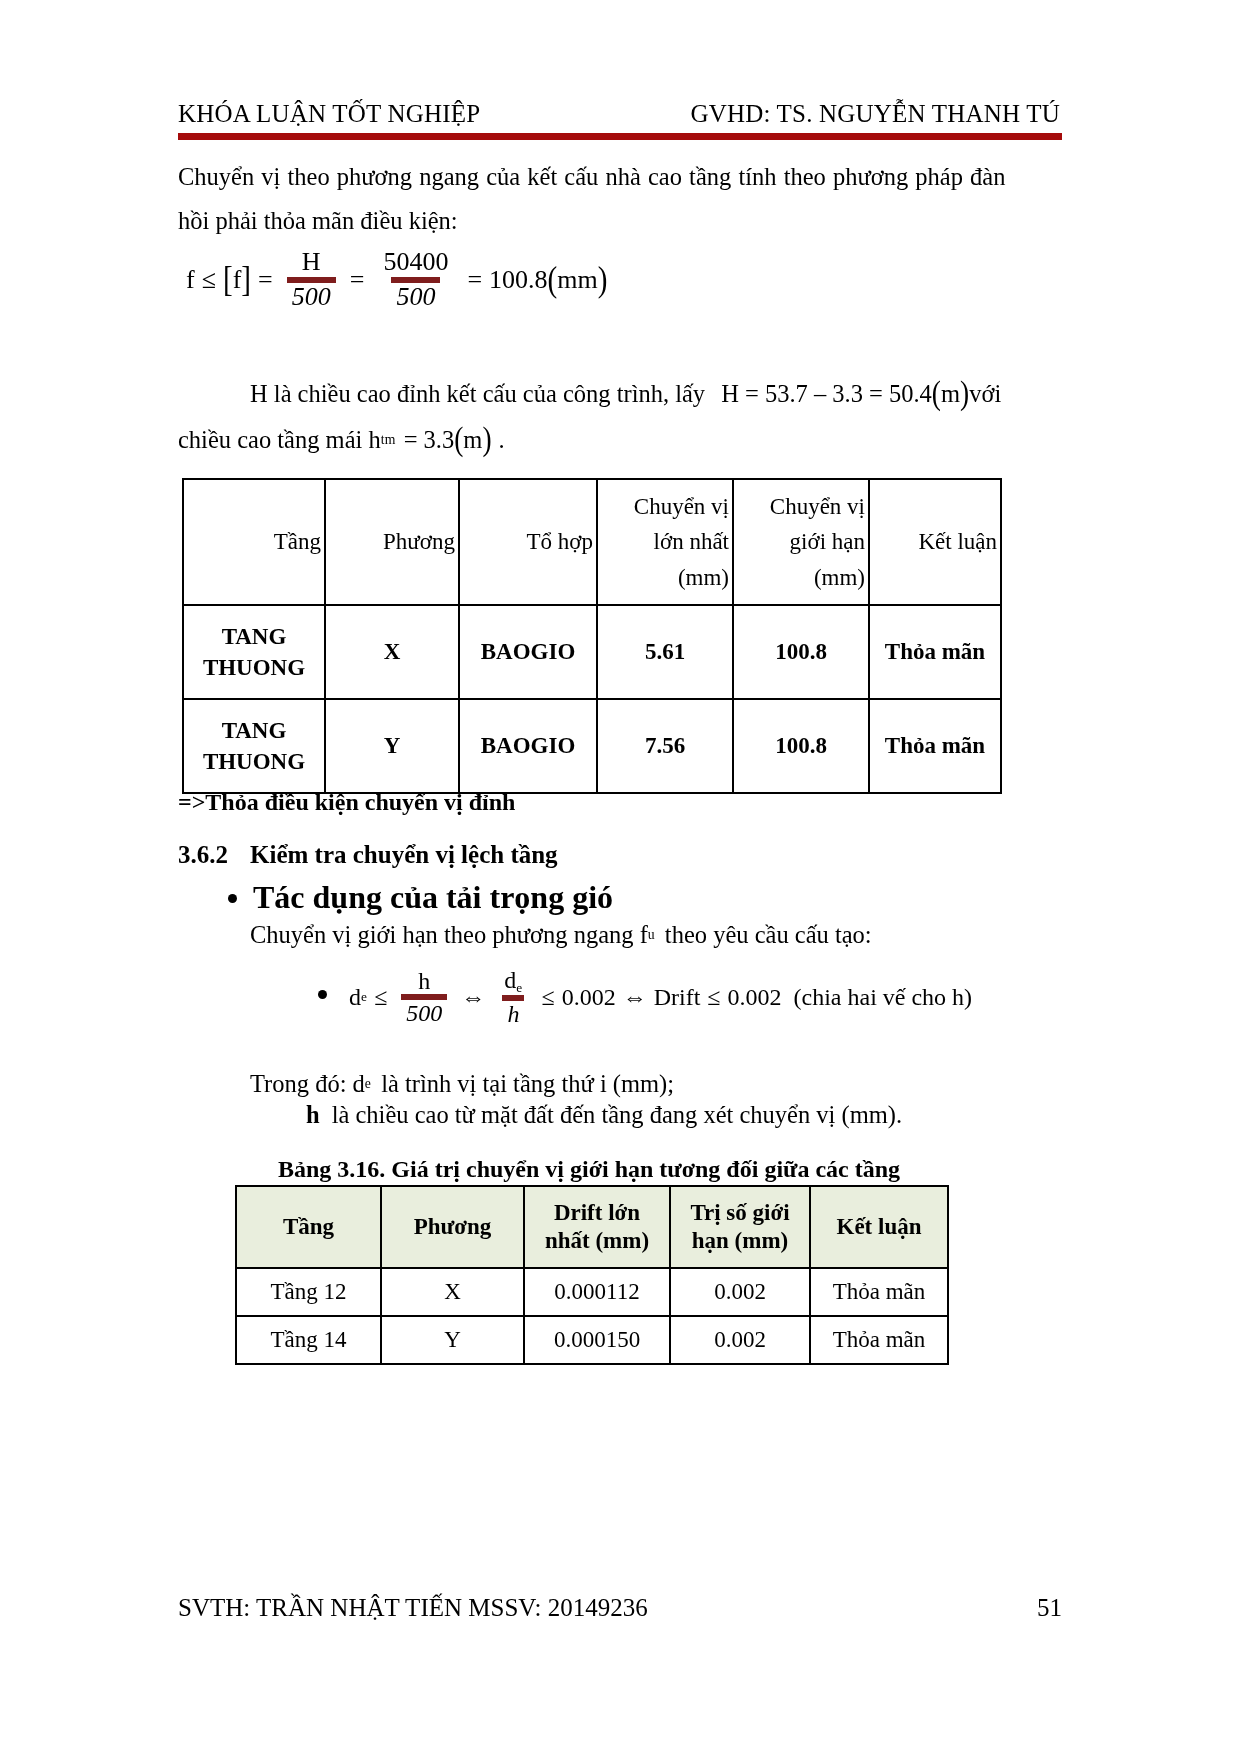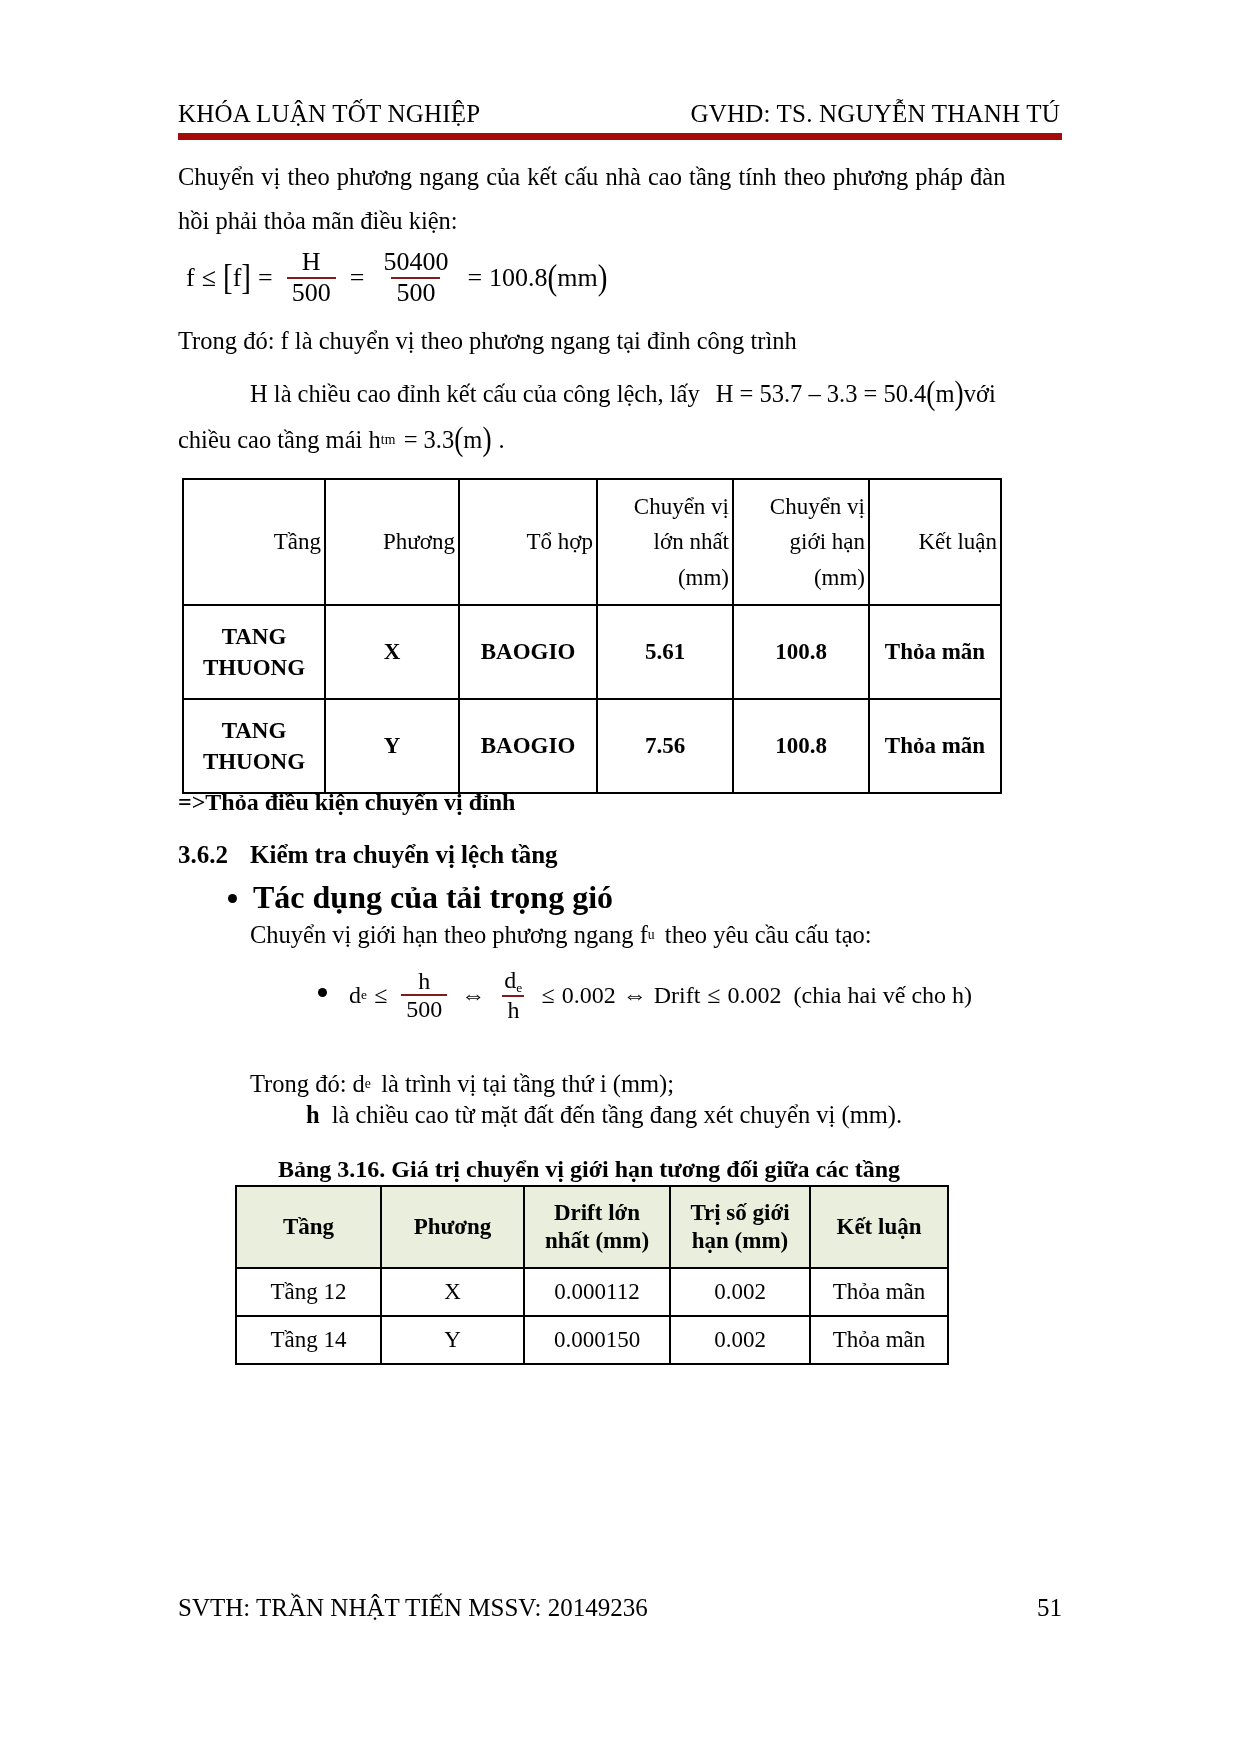--- a/index.html
+++ b/index.html
@@ -75,21 +75,21 @@
   }
   .frac {
     display: inline-flex;
     flex-direction: column;
     align-items: center;
     vertical-align: middle;
     margin: 0 7px;
     line-height: 1.02;
   }
   .frac .num { padding: 0 5px 1px 5px; }
-  .frac .den { padding: 1px 5px 0 5px; border-top: 2px solid #7f1d1d; }
+  .frac .den { padding: 1px 5px 0 5px; border-top: 6px solid #7f1d1d; font-style: italic; }
   .op { margin: 0 7px; }
   .paren-big {
     font-size: 1.12em;
     display: inline-block;
     transform: scaleY(1.25);
     transform-origin: center;
   }
   sub.smallsub {
     font-size: 0.56em;
     vertical-align: -0.28em;
@@ -306,24 +306,23 @@
       <span class="num">50400</span>
       <span class="den">500</span>
     </span>
     <span class="op">=</span>
     <span>100.8</span>
     <span class="paren-big">(</span>
     <span>mm</span>
     <span class="paren-big">)</span>
   </div>
 
-  <div class="line-trongdo-f">Trong đó: f là chuyển vị theo phương ngang tại đỉnh công trình</div>
 
   <div class="line-H math">
-    <span>H là chiều cao đỉnh kết cấu của công lệch, lấy</span>
+    <span>H là chiều cao đỉnh kết cấu của công trình, lấy</span>
     <span style="width:16px;display:inline-block"></span>
     <span>H = 53.7 – 3.3 = 50.4</span>
     <span class="paren-big">(</span>
     <span>m</span>
     <span class="paren-big">)</span>
     <span>với</span>
   </div>
 
   <div class="line-chieucao math">
     <span>chiều cao tầng mái h</span>

